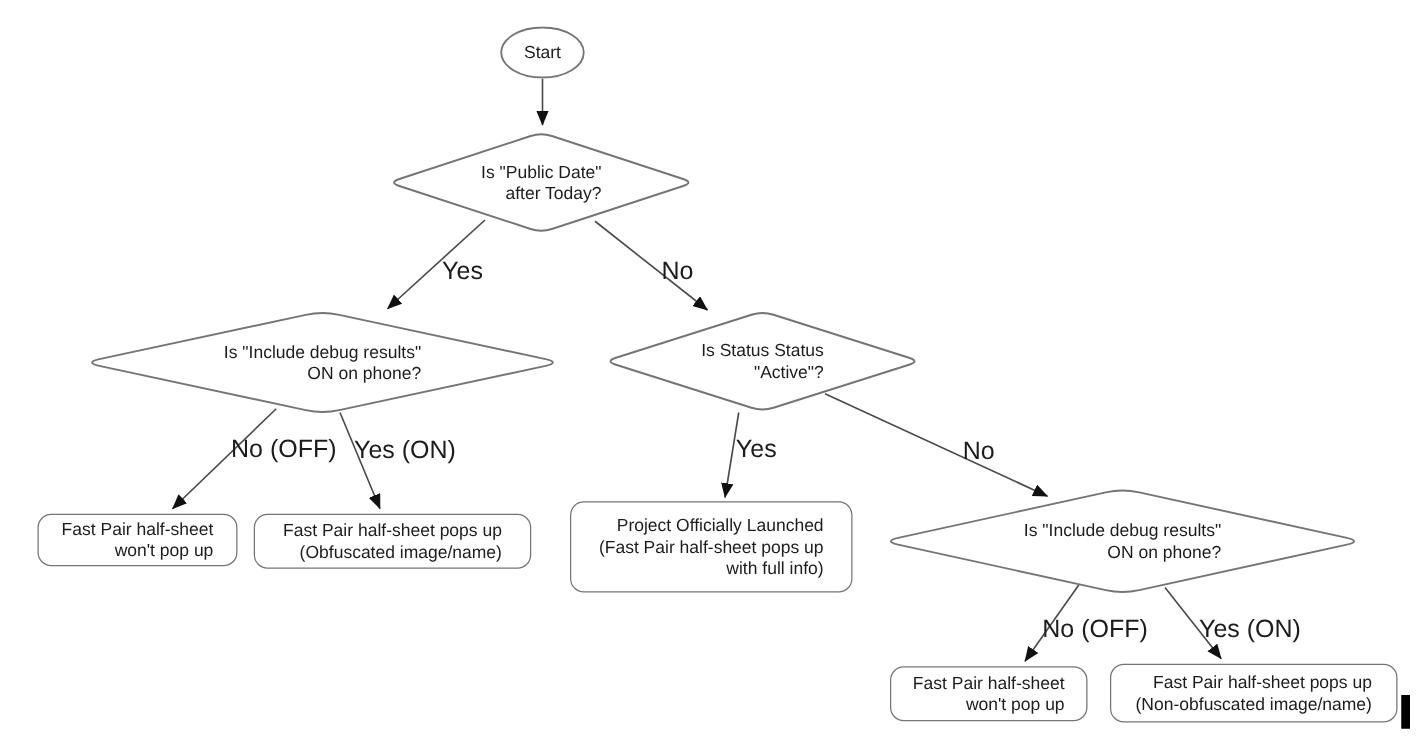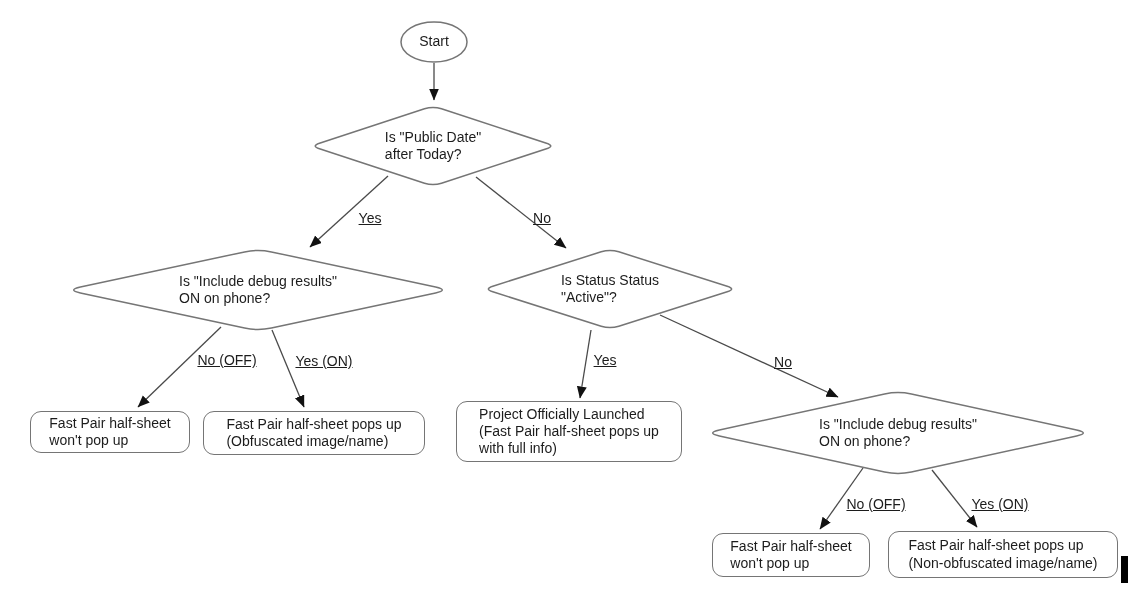--- a/index.html
+++ b/index.html
@@ -17,30 +17,30 @@
     background:var(--background);overflow:hidden;
   }
   .edges{position:absolute;left:0;top:0;width:1133px;height:598px;}
   .edge-line{stroke:var(--connector);stroke-width:1.3;fill:none;}
   .node{position:absolute;display:flex;align-items:center;justify-content:center;}
   .node .shape-svg{position:absolute;left:0;top:0;width:100%;height:100%;}
   .node .shape-svg path,.node .shape-svg ellipse{
     fill:#ffffff;stroke:var(--shape-border);stroke-width:1.5;
   }
   .node-label{
-    position:relative;z-index:2;text-align:left;color:var(--text);
+    position:relative;z-index:2;text-align:right;color:var(--text);
     font-size:14px;line-height:1.22;white-space:pre-line;pointer-events:none;
   }
   .box{
     background:#ffffff;border:1.5px solid var(--shape-border);border-radius:11px;
     box-sizing:border-box;
   }
   .edge-label{
     position:absolute;transform:translate(-50%,-50%);color:var(--text);
-    font-size:14px;white-space:nowrap;z-index:3;text-decoration:underline;
+    font-size:20px;white-space:nowrap;z-index:3;
   }
   .cursor-bar{position:absolute;background:var(--cursor-bar);}
 </style>
 </head>
 <body>
 
 <div class="canvas">
 
   <svg class="edges" viewBox="0 0 1133 598">
     <defs>
@@ -101,21 +101,21 @@
   <div class="node box" style="left:30px;top:411px;width:160px;height:42px;">
     <div class="node-label">Fast Pair half-sheet
 won't pop up</div>
   </div>
 
   <div class="node box" style="left:203px;top:411px;width:222px;height:44px;">
     <div class="node-label">Fast Pair half-sheet pops up
 (Obfuscated image/name)</div>
   </div>
 
-  <div class="node box" style="left:456px;top:401px;width:226px;height:61px;">
+  <div class="node box" style="left:456px;top:401px;width:226px;height:73px;">
     <div class="node-label">Project Officially Launched
 (Fast Pair half-sheet pops up
 with full info)</div>
   </div>
 
   <div class="node box" style="left:712px;top:533px;width:158px;height:44px;">
     <div class="node-label">Fast Pair half-sheet
 won't pop up</div>
   </div>
 

